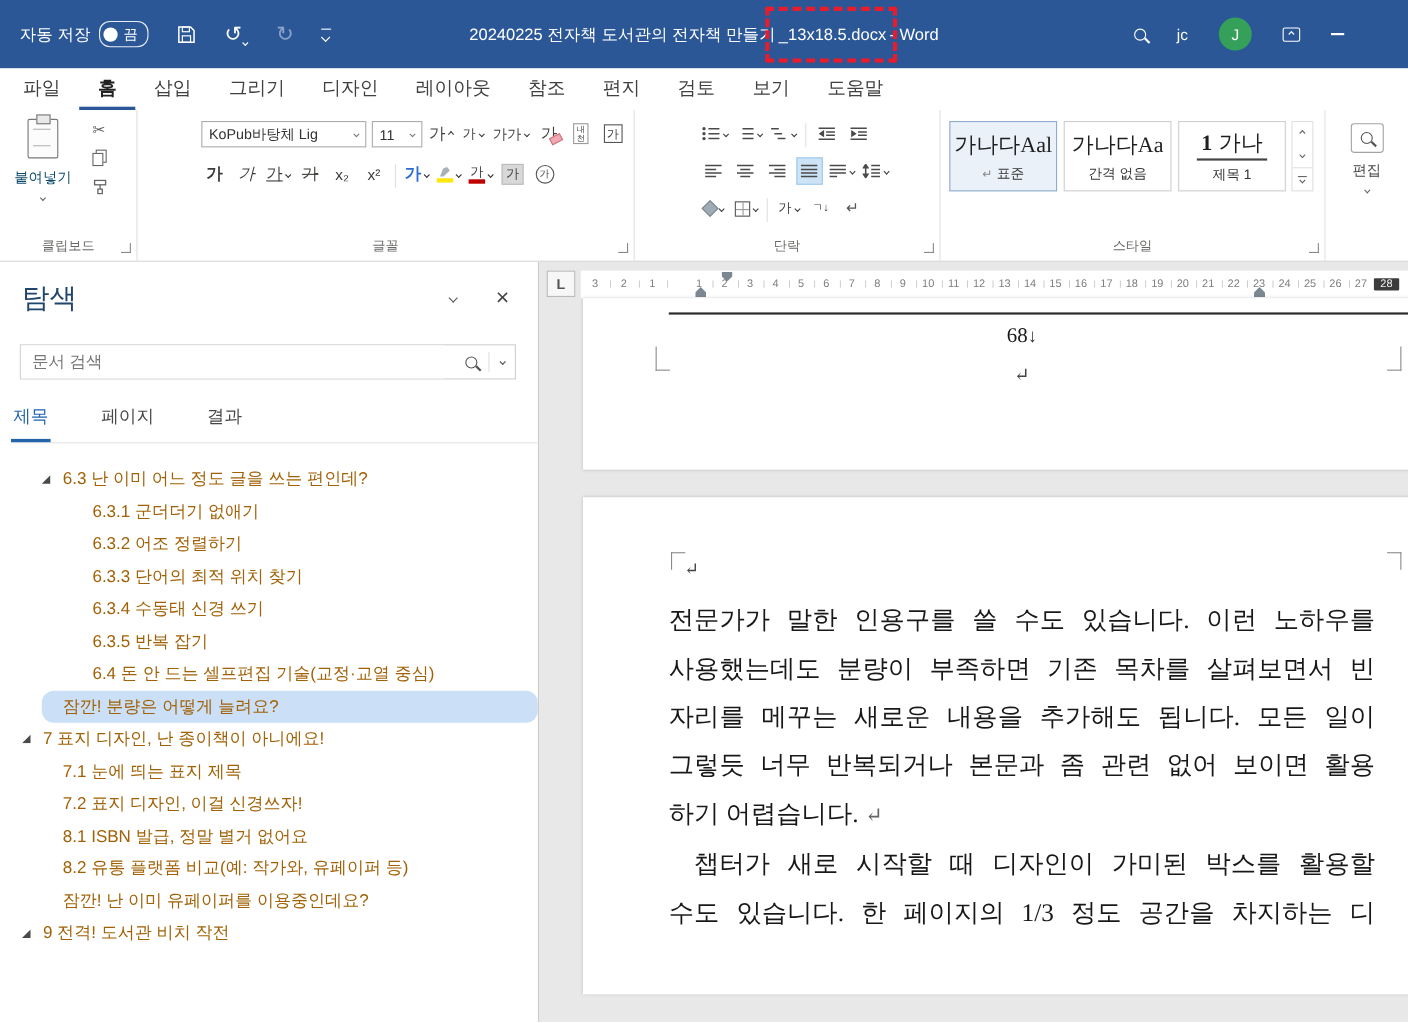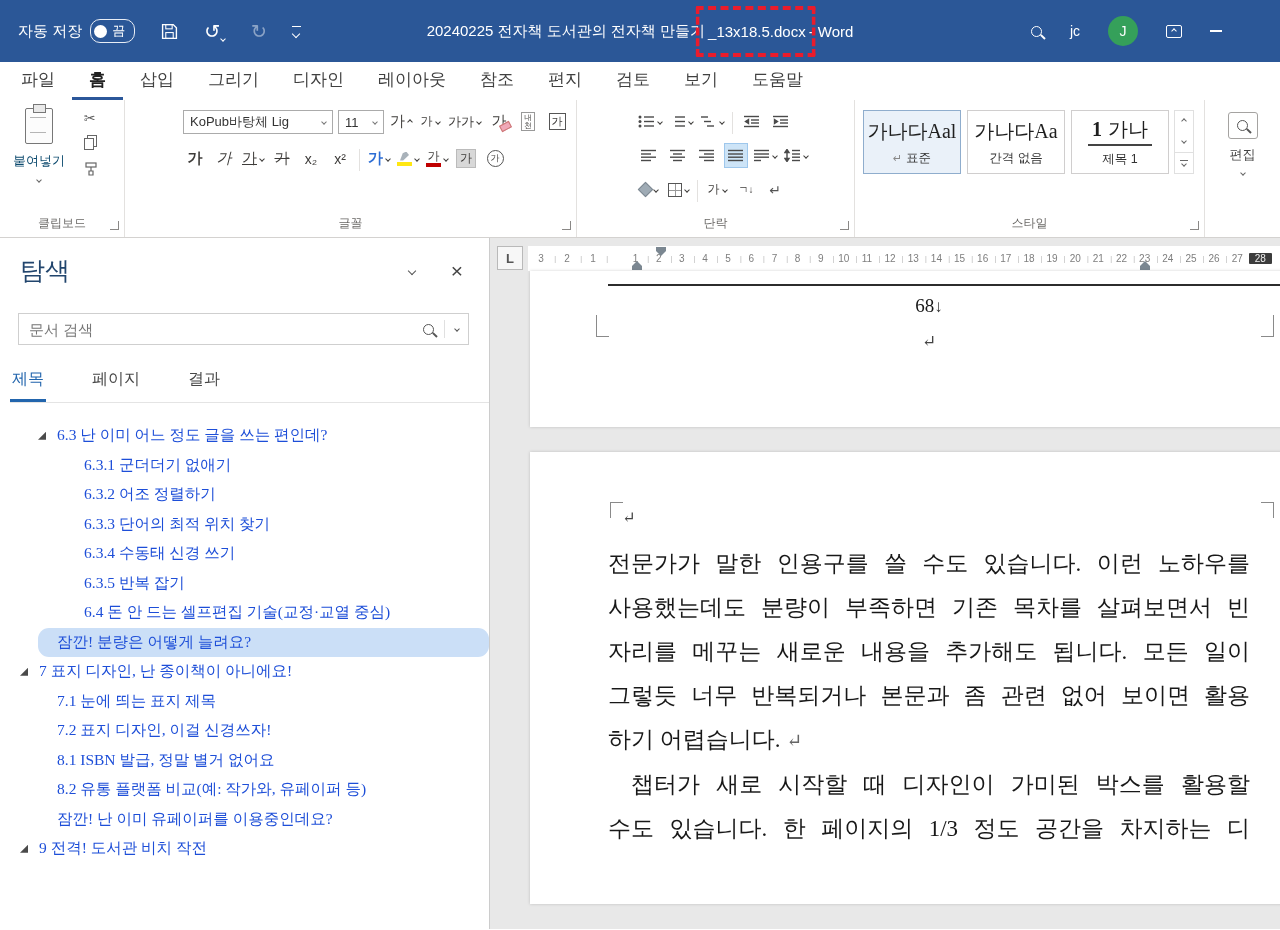--- a/index.html
+++ b/index.html
@@ -146,21 +146,21 @@
   .nav-search input::placeholder { color:#767676; }
   .ns-icons { position:absolute; right:0; top:0; height:100%; display:flex;
     align-items:center; gap:10px; padding-right:9px; color:#555; }
   .ns-sep { width:1px; height:18px; background:#e0e0e0; }
   .nav-tabs { display:flex; gap:44px; margin:24px 0 0 10px; border-bottom:1px solid #e4e4e4; }
   .nav-tab { font-size:16px; color:#474747; padding:0 2px 9px; cursor:pointer;
     border-bottom:3px solid transparent; }
   .nav-tab.active { color:#2265ad; border-bottom-color:#2265ad; }
   .nav-tree { margin-top:18px; }
   .nav-item { display:flex; align-items:center; height:29.5px; cursor:pointer;
-    white-space:nowrap; overflow:hidden; font-size:15.5px; color:#1d4ed8;font-family:Liberation Serif, serif; }
+    white-space:nowrap; overflow:hidden; font-size:15.5px; color:#a16207; }
   .nav-item.lvl0 { margin-left:20px; }
   .nav-item.lvl1 { margin-left:38px; }
   .nav-item.lvl2 { margin-left:84px; }
   .exp { width:19px; flex:none; visibility:hidden; display:flex; align-items:center; }
   .nav-item.expander .exp { visibility:visible; }
   .exp::before { content:""; width:8px; height:8px; background:#4a4a4a;
     clip-path:polygon(100% 0,100% 100%,0 100%); }
   .nav-item.selected { background:#cbdff7;border-radius:11px; }
 
   

